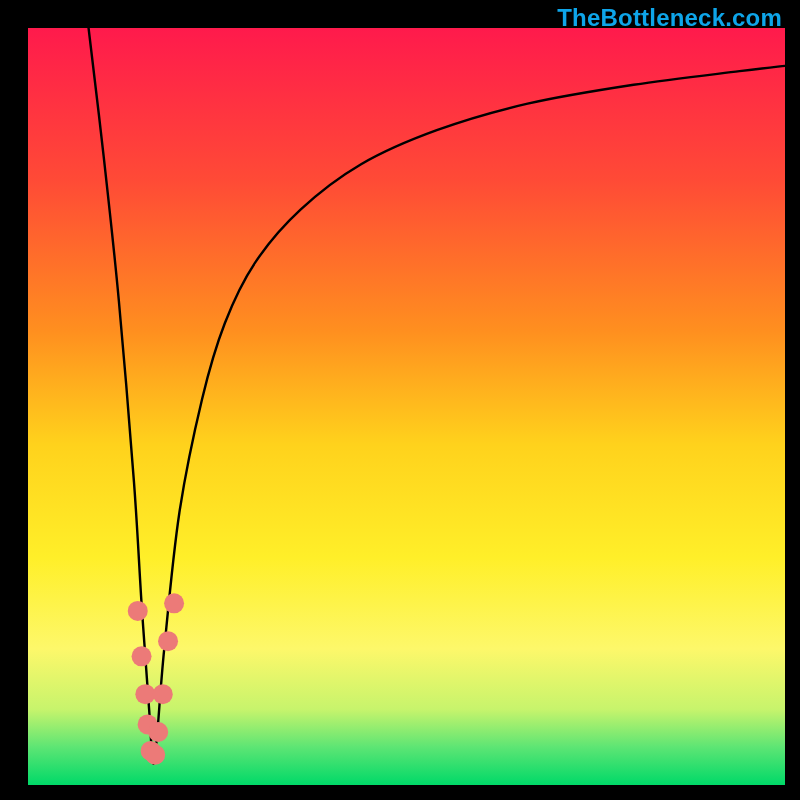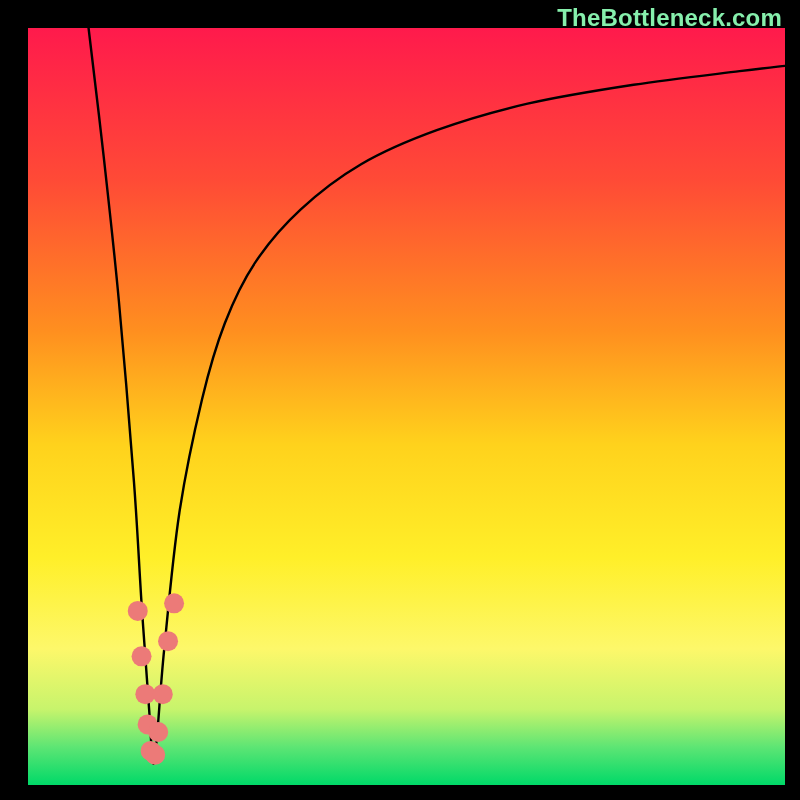--- a/index.html
+++ b/index.html
@@ -26,21 +26,21 @@
     height: 757px;
     overflow: hidden;
   }
   .watermark {
     position: absolute;
     top: 4px;
     right: 18px;
     font-family: Arial, Helvetica, sans-serif;
     font-size: 24px;
     font-weight: 600;
-    color: #86efac;
+    color: #0ea5e9;
     letter-spacing: 0.2px;
     pointer-events: none;
   }
   svg { display: block; }
 </style>
 </head>
 <body>
 
 <div class="frame">
   <div class="plot">

